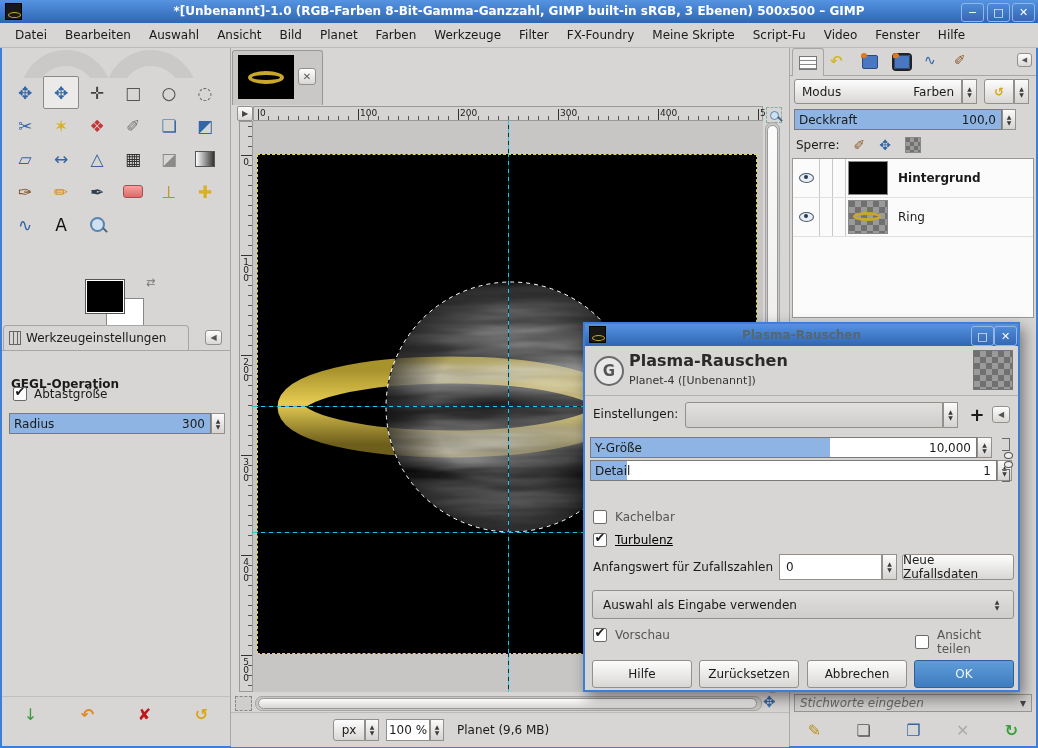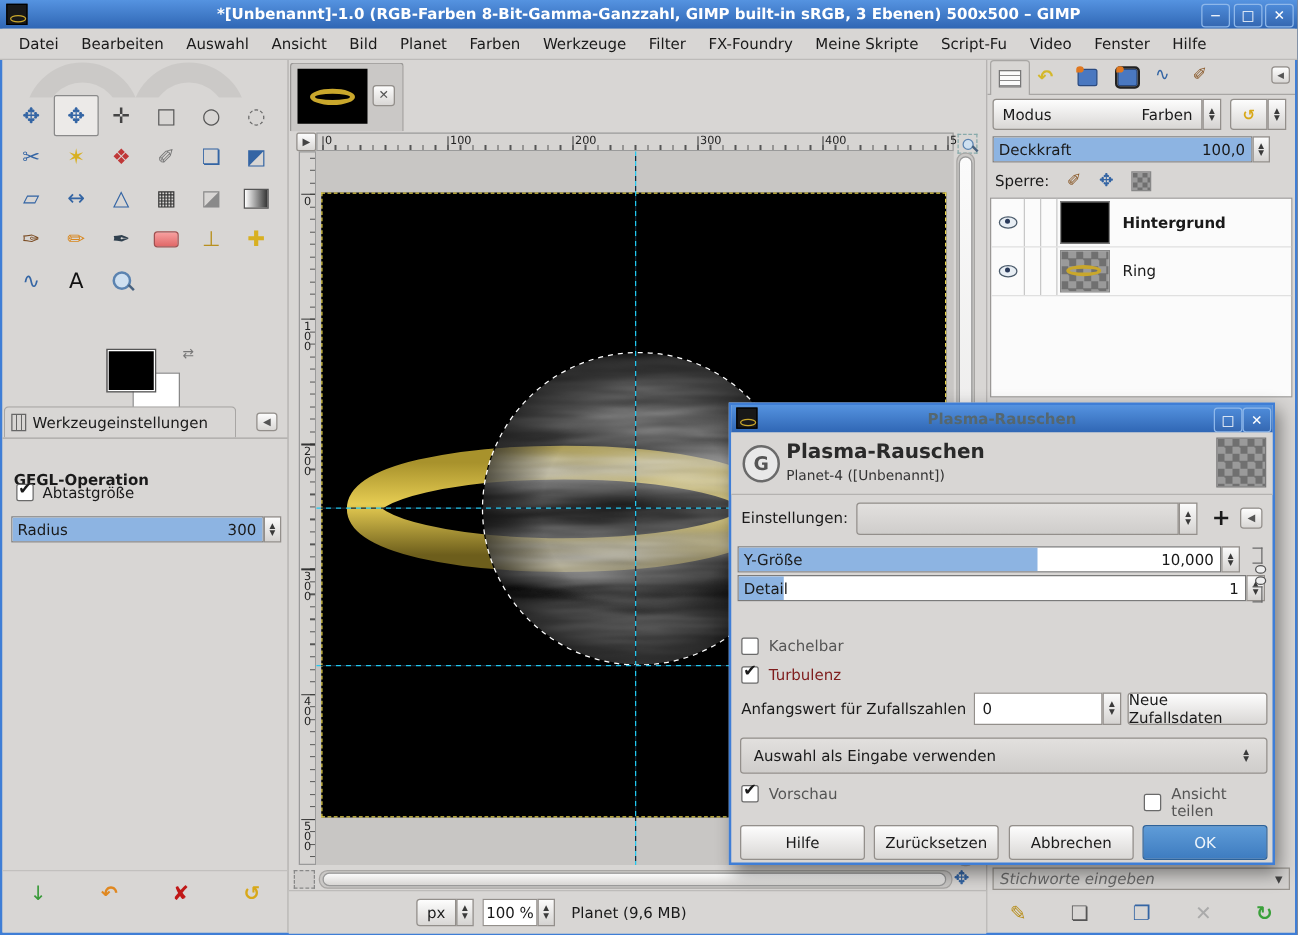--- a/index.html
+++ b/index.html
@@ -526,21 +526,21 @@
     <div class="abs" style="left:8px;top:186px;display:flex;align-items:center;gap:8px;">
       <span class="cb">
           <span style="visibility: hidden;">✔</span>
         </span>
       <span style="color:#555;">Kachelbar</span>
     </div>
     <div class="abs" style="left:8px;top:209px;display:flex;align-items:center;gap:8px;">
       <span class="cb">
           <span>✔</span>
         </span>
-      <span style="color:#7f1d1d;">Turbulenz</span>
+      <span style="color:#000000;text-decoration:underline;">Turbulenz</span>
     </div>
 
     <div class="abs" style="left:8px;top:236px;">Anfangswert für Zufallszahlen</div>
     <div class="abs" style="left:194px;top:230px;display:flex;">
       <div style="width:103px;height:26px;background:#fff;border:1px solid #938f8b;display:flex;align-items:center;padding-left:6px;box-sizing:border-box;">
           <span>0</span>
         </div>
       <span class="spin" style="width:15px;height:26px;">
           <i>▲</i>
           <i>▼</i>

